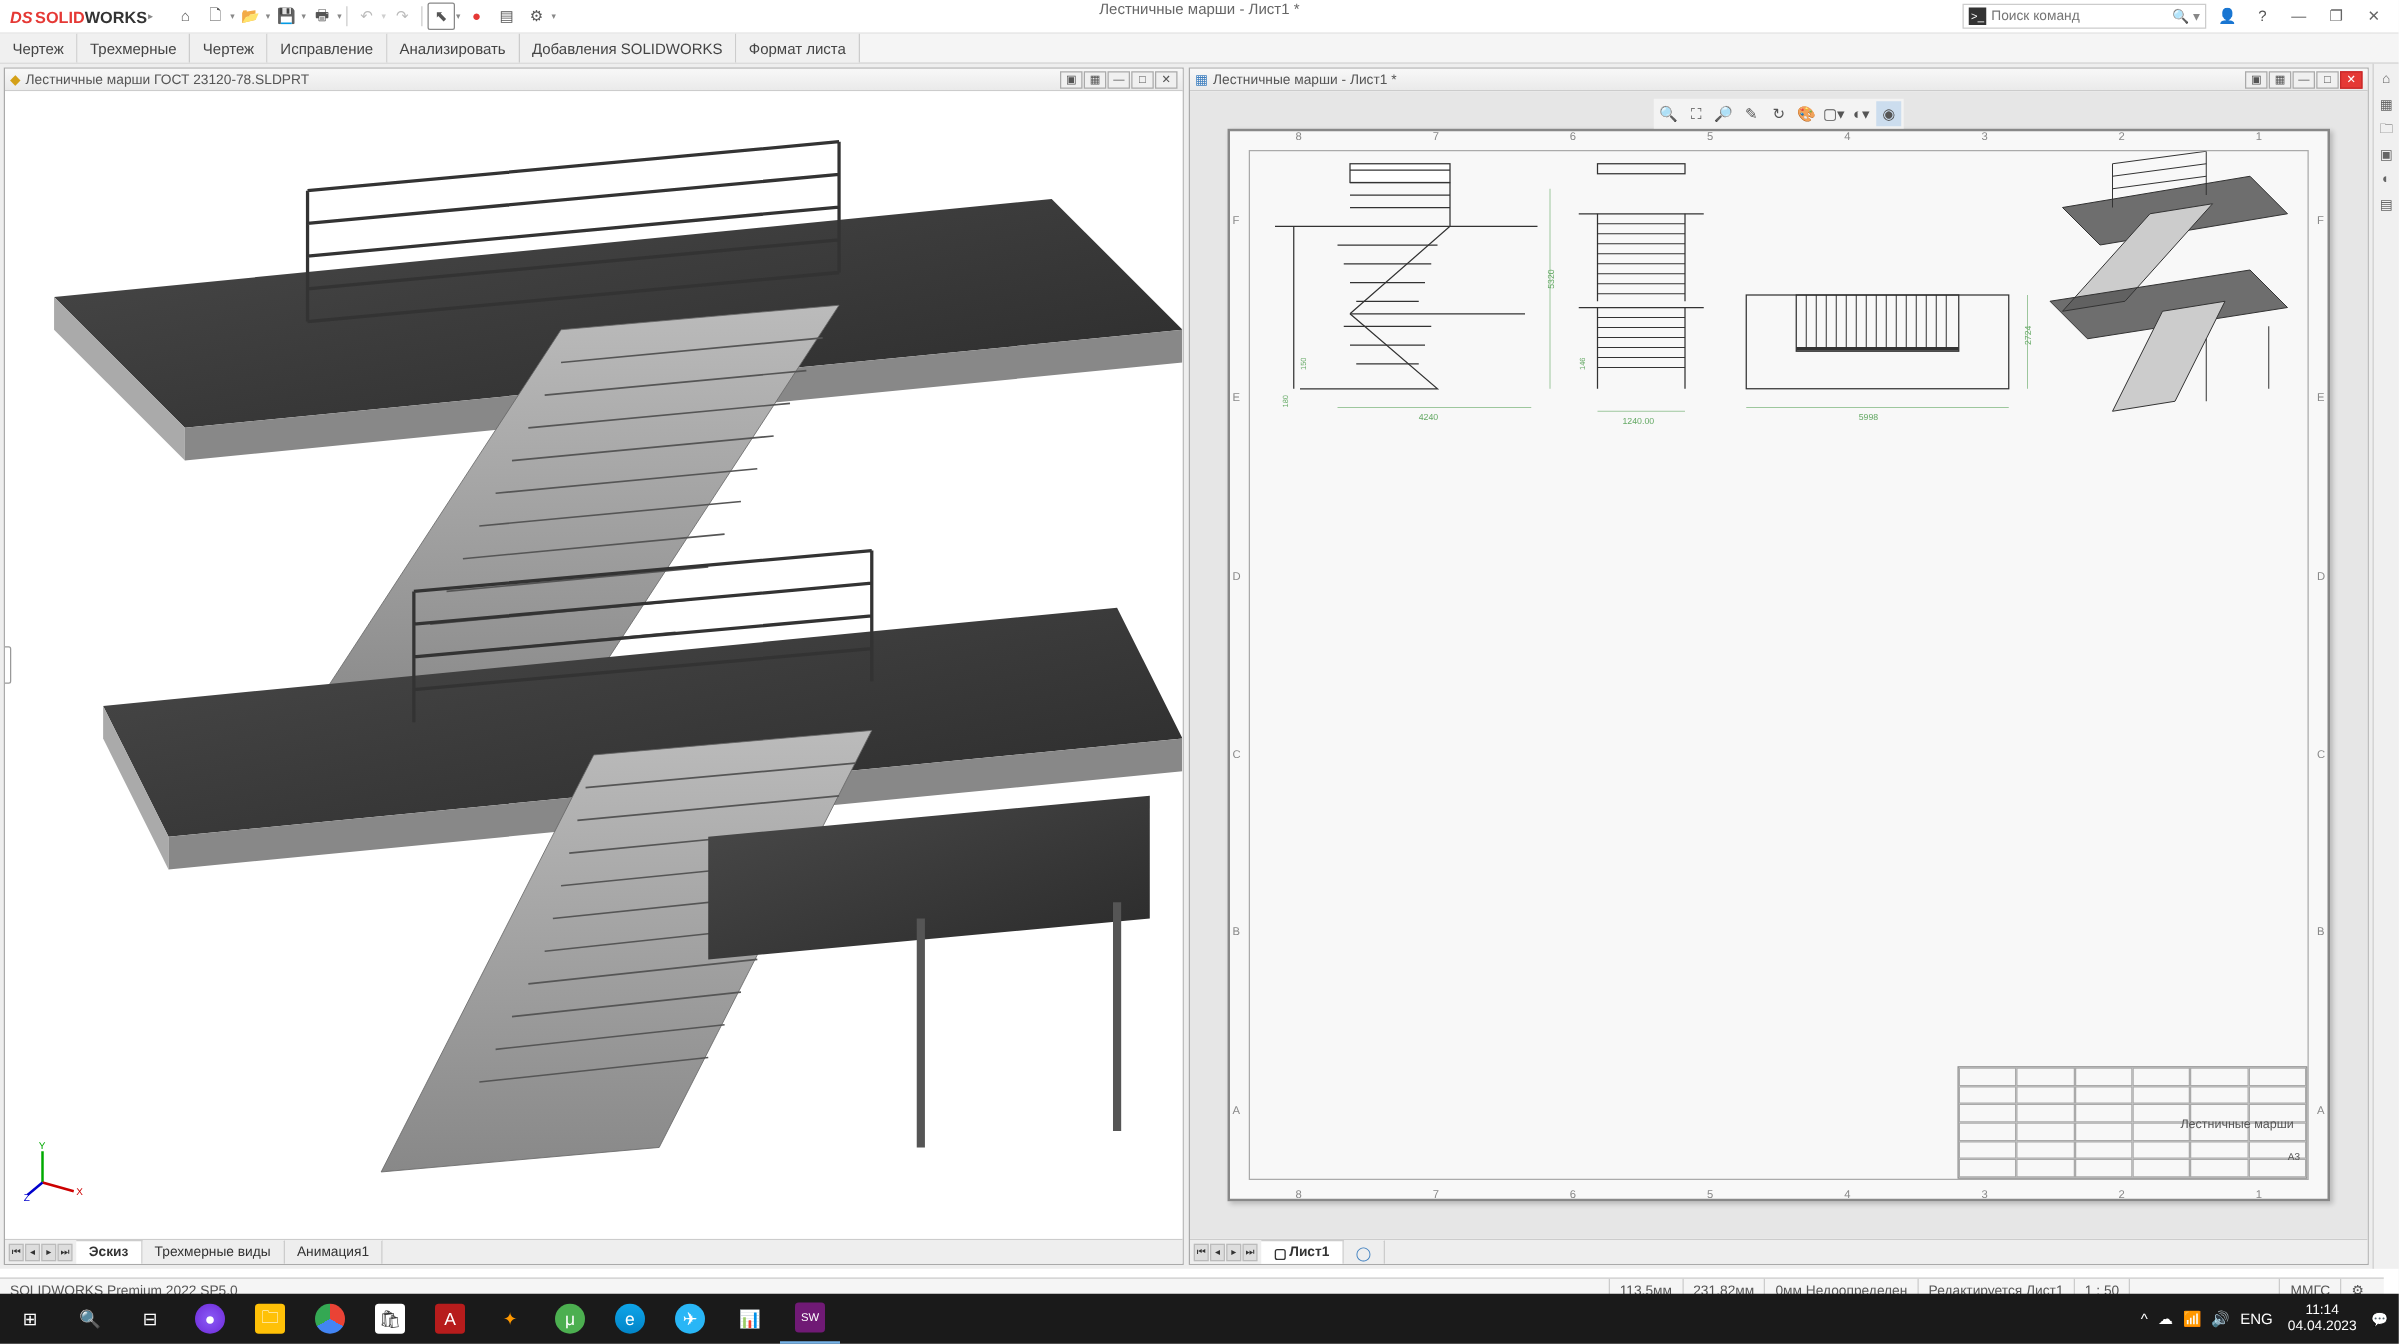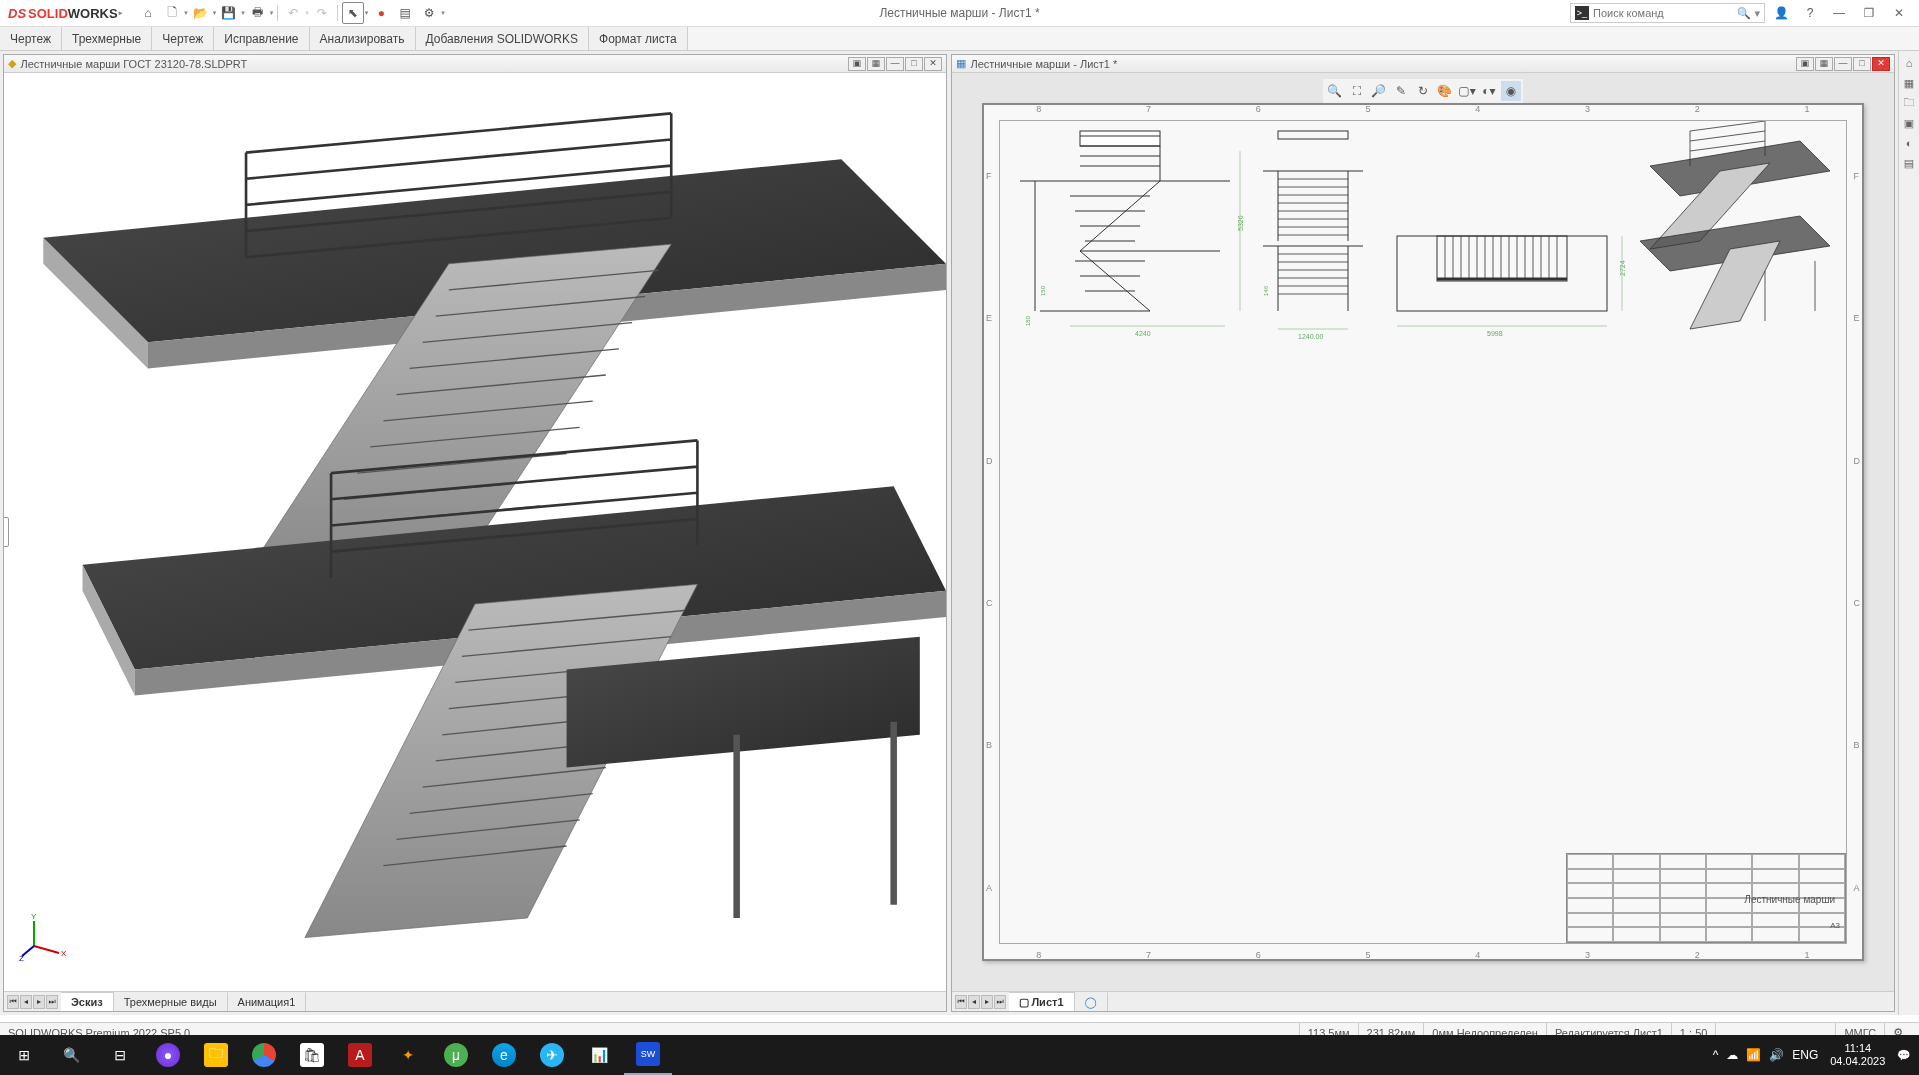--- a/index.html
+++ b/index.html
@@ -1,17 +1,17 @@
 <!DOCTYPE html>
 <html><head>
 <meta charset="utf-8">
 <style>
 *{box-sizing:border-box;margin:0;padding:0;font-family:"Segoe UI",Arial,sans-serif;user-select:none}
 body{width:1919px;height:1075px;overflow:hidden;background:#fff;font-size:12px;color:#333}
-.titlebar{height:27px;background:#fff;display:flex;align-items:center;border-bottom:1px solid #ddd;padding:0 8px}
+.titlebar{height:27px;background:#fff;display:flex;border-bottom:1px solid #ddd;padding:0 8px}
 .sw-logo{font-weight:bold;font-size:13px;color:#333;display:flex;align-items:center;gap:2px}
 .sw-logo .ds{color:#e53935;font-style:italic;font-weight:bold}
 .sw-logo .solid{color:#e53935}
 .quickbar{display:flex;align-items:center;gap:2px;margin-left:15px}
 .qb-btn{width:22px;height:22px;display:flex;align-items:center;justify-content:center;cursor:pointer;border-radius:2px;color:#555}
 .qb-sep{width:1px;height:16px;background:#ccc;margin:0 2px}
 .dd-arrow{font-size:7px;color:#888;margin-left:-1px}
 .title-text{position:absolute;left:50%;transform:translateX(-50%);font-size:12px;color:#666}
 .title-right{margin-left:auto;display:flex;align-items:center;gap:6px}
 .search-cmd{display:flex;align-items:center;border:1px solid #ccc;height:20px;width:195px;padding:0 4px}
@@ -40,21 +40,21 @@
 .tb-title{position:absolute;right:10px;top:40px;font-size:10px;color:#555}
 .tb-a3{position:absolute;right:5px;bottom:12px;font-size:8px;color:#555}
 .axis-triad{position:absolute;left:15px;bottom:30px;width:50px;height:50px}
 .bottom-tabs{height:20px;background:#eee;border-top:1px solid #ccc;display:flex;align-items:stretch}
 .nav-arrows{display:flex;align-items:center;padding:0 3px;gap:1px}
 .nav-arrow{width:12px;height:14px;background:#ddd;border:1px solid #bbb;font-size:8px;display:flex;align-items:center;justify-content:center;cursor:pointer}
 .btab{padding:0 10px;display:flex;align-items:center;border-right:1px solid #ccc;font-size:11px;cursor:pointer;border-top:1px solid transparent;gap:2px}
 .btab.active{background:#fff;font-weight:bold;border-top:1px solid #ccc}
 .right-sidebar{position:absolute;right:0;top:51px;width:21px;bottom:60px;background:#f0f0f0;border-left:1px solid #ccc;display:flex;flex-direction:column;align-items:center;padding-top:4px;gap:4px}
 .rs-btn{width:16px;height:16px;display:flex;align-items:center;justify-content:center;color:#666;cursor:pointer;font-size:11px}
-.statusbar{position:absolute;bottom:33px;left:0;right:0;height:20px;background:#f5f5f5;border-top:1px solid #ccc;display:flex;align-items:center;padding:0 8px;font-size:11px;color:#555}
+.statusbar{position:absolute;bottom:33px;left:0;right:12px;height:20px;background:#f5f5f5;border-top:1px solid #ccc;display:flex;align-items:center;padding:0 8px;font-size:11px;color:#555}
 .status-left{flex:1}
 .status-seg{padding:0 8px;border-left:1px solid #ccc;height:100%;display:flex;align-items:center}
 .taskbar{position:absolute;bottom:0;left:0;right:0;height:40px;background:#1a1a1a;display:flex;align-items:center}
 .task-btn{width:48px;height:40px;display:flex;align-items:center;justify-content:center;cursor:pointer}
 .task-icon{width:24px;height:24px;border-radius:3px;display:flex;align-items:center;justify-content:center;font-size:14px;color:#fff}
 .task-right{margin-left:auto;display:flex;align-items:center;color:#fff;font-size:11px;padding-right:8px;gap:12px}
 .tray-icons{display:flex;gap:8px;align-items:center;font-size:12px}
 .clock{text-align:center;line-height:1.2}
 .model-3d{position:absolute;left:0;top:0;width:100%;height:100%}
 .resize-handle{position:absolute;left:-3px;top:50%;width:8px;height:30px;background:#fff;border:1px solid #999;border-radius:2px;cursor:ew-resize;transform:translateY(-50%)}
@@ -501,21 +501,21 @@
   <div class="task-btn">
       <div class="task-icon" style="background:linear-gradient(#0ea5e9,#0284c7);border-radius:50%">e</div>
     </div>
   <div class="task-btn">
       <div class="task-icon" style="background:#29b6f6;border-radius:50%">✈</div>
     </div>
   <div class="task-btn">
       <div class="task-icon" style="color:#4caf50">📊</div>
     </div>
   <div class="task-btn" style="border-bottom:2px solid #76b3e8">
-      <div class="task-icon" style="background:#1d4ed8;font-size:9px">SW</div>
+      <div class="task-icon" style="background:#701a75;font-size:9px">SW</div>
     </div>
   <div class="task-right">
     <div class="tray-icons">
       <span>^</span>
       <span>☁</span>
       <span>📶</span>
       <span>🔊</span>
       <span>ENG</span>
     </div>
     <div class="clock">

